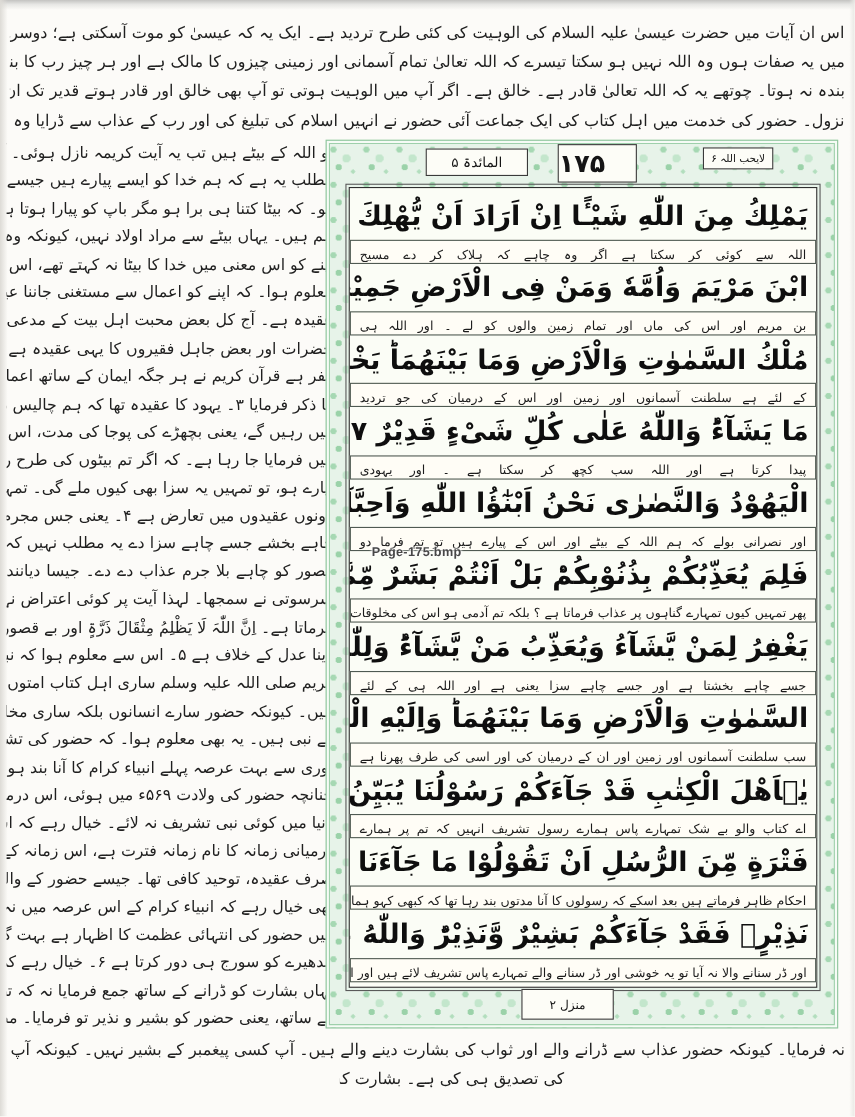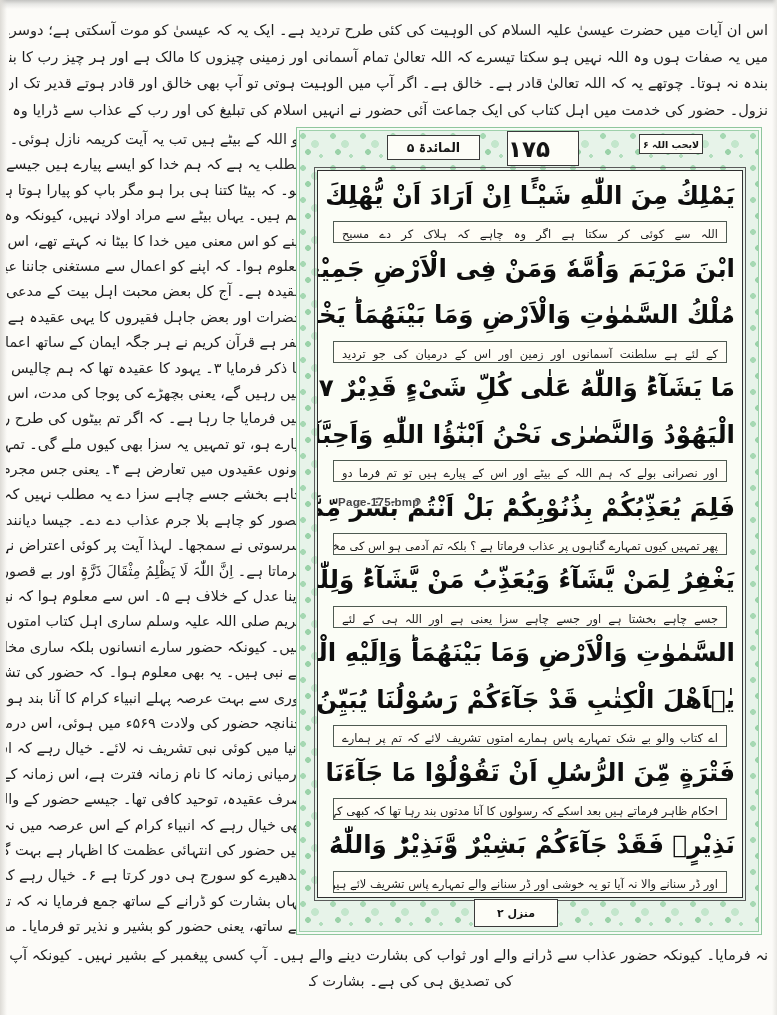--- a/index.html
+++ b/index.html
@@ -43,42 +43,42 @@
       radial-gradient(circle 3px at 6px 8px,  #a6d8b3 92%, transparent),
       radial-gradient(circle 4px at 18px 16px,#c3e6cc 92%, transparent),
       radial-gradient(circle 3px at 11px 24px,#9bd2a9 92%, transparent),
       radial-gradient(circle 2px at 24px 28px,#b2debd 92%, transparent);
     background-size:30px 32px;
     box-shadow:inset 0 0 0 2px #f6fbf6, inset 0 0 0 3px #9ed0ab;
   }
   .tab-box{
     position:absolute;background:#fdfdf7;border:1px solid #3a3a3a;
     display:flex;align-items:center;justify-content:center;
-    direction:rtl;color:#151515;z-index:4;font-weight:bold;
+    direction:rtl;color:#151515;z-index:4;
   }
   .juz-tab{left:342px;top:6px;width:62px;height:18px;font-size:9.5px;text-align:right;}
   .page-tab{left:210px;top:3px;width:70px;height:33px;font-size:23px;font-weight:bold;letter-spacing:1px;justify-content:flex-end;}
   .surah-tab{left:90px;top:7px;width:91px;height:23px;font-size:12.5px;}
   .manzil-tab{left:177px;top:771px;width:82px;height:26px;font-size:11px;}
 
   .quran-panel{
     position:absolute;left:20px;top:42px;width:426px;height:728px;box-sizing:border-box;
     background:#fbfdf6;border:1.5px solid #2e2e2e;outline:1px solid #5a5a5a;outline-offset:2px;
     display:flex;flex-direction:column;justify-content:space-between;
     padding:4px 0;z-index:2;
   }
   .row-arabic{
     flex:0 0 42px;height:42px;line-height:42px;white-space:nowrap;overflow:hidden;
     direction:rtl;text-align:justify;text-align-last:justify;
     padding:0 7px;font-size:24.5px;font-weight:bold;color:#0e0e0e;
   }
   .row-urdu{
     flex:0 0 22px;height:22px;line-height:20px;white-space:nowrap;overflow:hidden;
     direction:rtl;text-align:justify;text-align-last:justify;
-    margin:0 15px;padding:2px 8px;font-size:11.4px;color:#1c1c1c;
+    margin:0 0;padding:2px 8px;font-size:11.4px;color:#1c1c1c;
     background:#fffdf6;border:1px solid #4f5a52;box-sizing:border-box;
   }
 
   
   .watermark{
     position:absolute;left:322px;top:496px;z-index:6;
     font-family:"Liberation Sans",sans-serif;font-weight:bold;font-size:11.5px;
     color:#474747;letter-spacing:.3px;
     text-shadow:0 0 3px #ffffff,0 0 3px #ffffff,0 0 2px #ffffff;
     padding-left:16px;
@@ -141,32 +141,35 @@
     <span>۱۷۵</span>
   </div>
   <div class="tab-box surah-tab">
     <span>المائدۃ ۵</span>
   </div>
 
   <div class="quran-panel">
       <div class="row-arabic">یَمْلِكُ مِنَ اللّٰهِ شَیْـًٔا اِنْ اَرَادَ اَنْ یُّهْلِكَ الْمَسِیْحَ</div>
       <div class="row-urdu">اللہ سے کوئی کر سکتا ہے اگر وہ چاہے کہ ہلاک کر دے مسیح</div>
       <div class="row-arabic">ابْنَ مَرْیَمَ وَاُمَّهٗ وَمَنْ فِی الْاَرْضِ جَمِیْعًاؕ وَلِلّٰهِ</div>
+      <div class="row-urdu">بن مریم اور اس کی ماں اور تمام زمین والوں کو لے ۔ اور اللہ ہی</div>
       <div class="row-arabic">مُلْكُ السَّمٰوٰتِ وَالْاَرْضِ وَمَا بَیْنَهُمَاؕ یَخْلُقُ</div>
       <div class="row-urdu">کے لئے ہے سلطنت آسمانوں اور زمین اور اس کے درمیان کی جو تردید</div>
       <div class="row-arabic">مَا یَشَآءُؕ وَاللّٰهُ عَلٰى كُلِّ شَیْءٍ قَدِیْرٌ ۝۱۷ وَقَالَتِ</div>
+      <div class="row-urdu">پیدا کرتا ہے اور اللہ سب کچھ کر سکتا ہے ۔ اور یہودی</div>
       <div class="row-arabic">الْیَهُوْدُ وَالنَّصٰرٰى نَحْنُ اَبْنٰٓؤُا اللّٰهِ وَاَحِبَّآؤُهٗؕ قُلْ</div>
       <div class="row-urdu">اور نصرانی بولے کہ ہم اللہ کے بیٹے اور اس کے پیارے ہیں تو تم فرما دو</div>
       <div class="row-arabic">فَلِمَ یُعَذِّبُكُمْ بِذُنُوْبِكُمْؕ بَلْ اَنْتُمْ بَشَرٌ مِّمَّنْ خَلَقَؕ</div>
       <div class="row-urdu">پھر تمہیں کیوں تمہارے گناہوں پر عذاب فرماتا ہے ؟ بلکہ تم آدمی ہو اس کی مخلوقات سے</div>
       <div class="row-arabic">یَغْفِرُ لِمَنْ یَّشَآءُ وَیُعَذِّبُ مَنْ یَّشَآءُؕ وَلِلّٰهِ مُلْكُ</div>
       <div class="row-urdu">جسے چاہے بخشتا ہے اور جسے چاہے سزا یعنی ہے اور اللہ ہی کے لئے</div>
       <div class="row-arabic">السَّمٰوٰتِ وَالْاَرْضِ وَمَا بَیْنَهُمَاؕ وَاِلَیْهِ الْمَصِیْرُ ۝۱۸</div>
+      <div class="row-urdu">سب سلطنت آسمانوں اور زمین اور ان کے درمیان کی اور اسی کی طرف پھرنا ہے</div>
       <div class="row-arabic">یٰۤاَهْلَ الْكِتٰبِ قَدْ جَآءَكُمْ رَسُوْلُنَا یُبَیِّنُ لَكُمْ عَلٰى</div>
-      <div class="row-urdu">اے کتاب والو بے شک تمہارے پاس ہمارے امتوں تشریف لائے کہ تم پر ہمارے</div>
+      <div class="row-urdu">اے کتاب والو بے شک تمہارے پاس ہمارے رسول تشریف انہیں کہ تم پر ہمارے</div>
       <div class="row-arabic">فَتْرَةٍ مِّنَ الرُّسُلِ اَنْ تَقُوْلُوْا مَا جَآءَنَا مِنْۢ بَشِیْرٍ وَّلَا</div>
       <div class="row-urdu">احکام ظاہر فرماتے ہیں بعد اسکے کہ رسولوں کا آنا مدتوں بند رہا تھا کہ کبھی کہو ہمارے پاس کوئی خوشی</div>
       <div class="row-arabic">نَذِیْرٍ۫ فَقَدْ جَآءَكُمْ بَشِیْرٌ وَّنَذِیْرٌؕ وَاللّٰهُ عَلٰى كُلِّ</div>
       <div class="row-urdu">اور ڈر سنانے والا نہ آیا تو یہ خوشی اور ڈر سنانے والے تمہارے پاس تشریف لائے ہیں اور اللہ کو سب</div>
     </div>
 
   <div class="tab-box manzil-tab">
     <span>منزل ۲</span>
   </div>
 </div>

